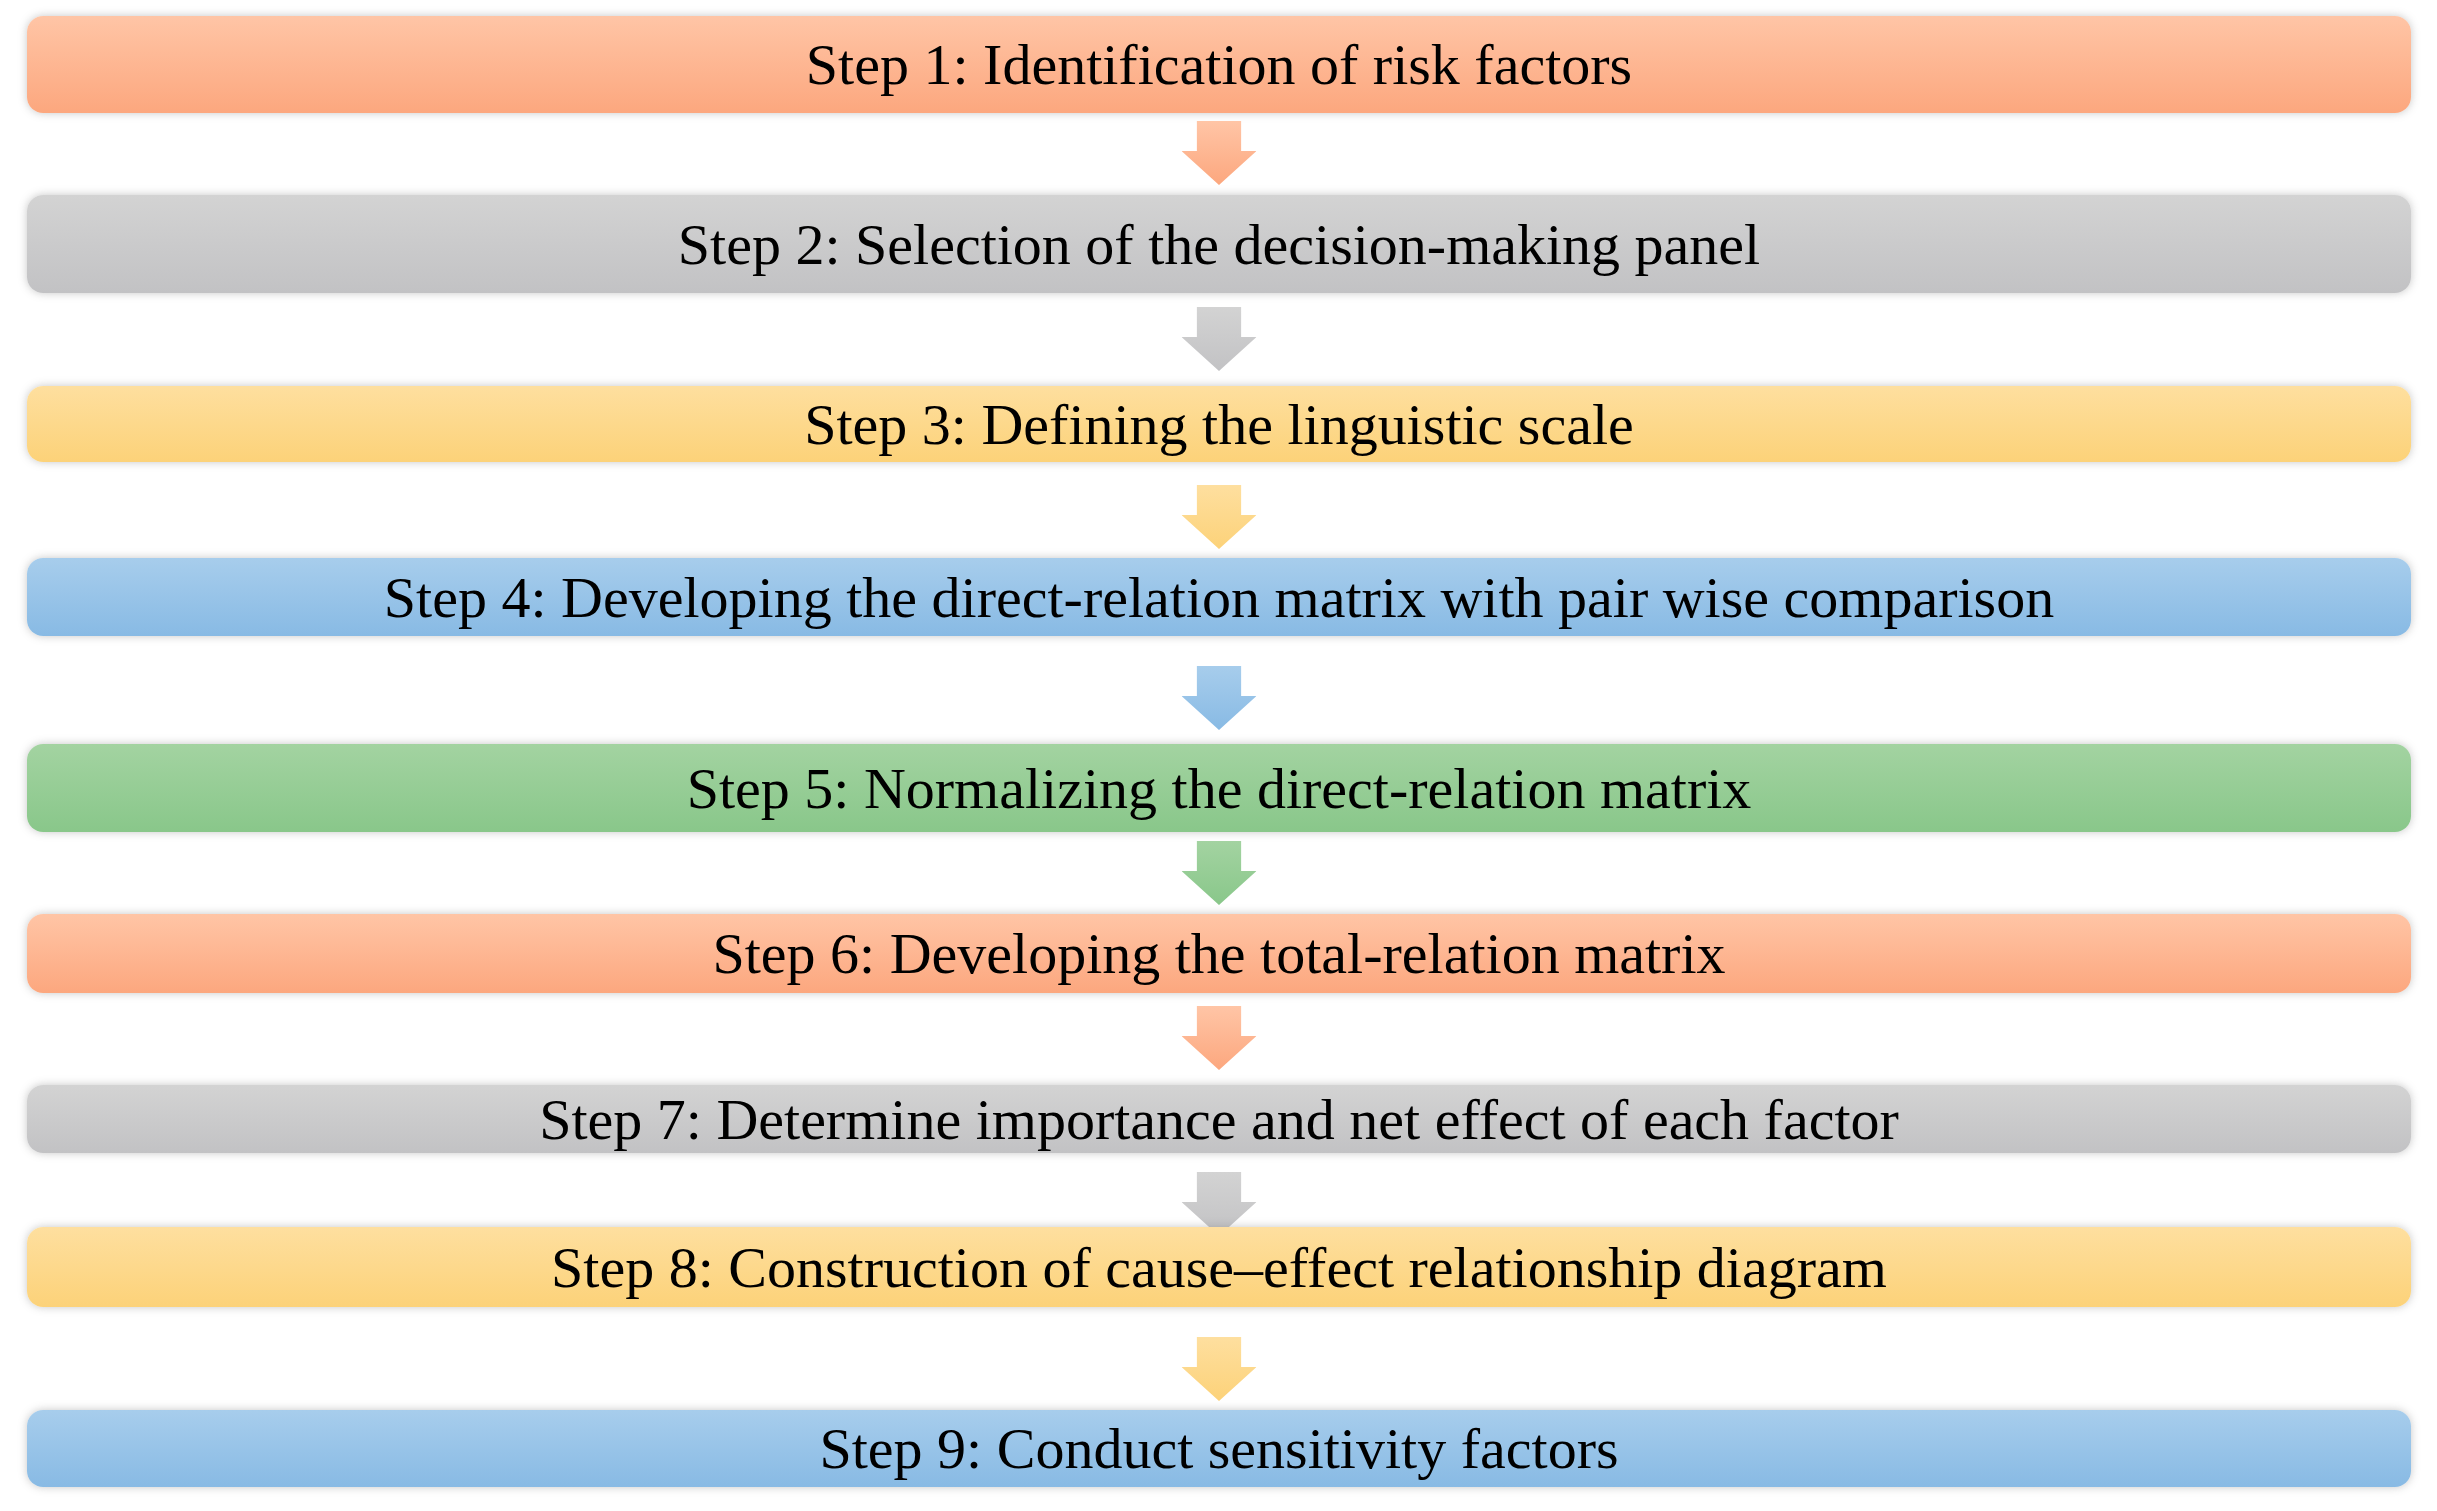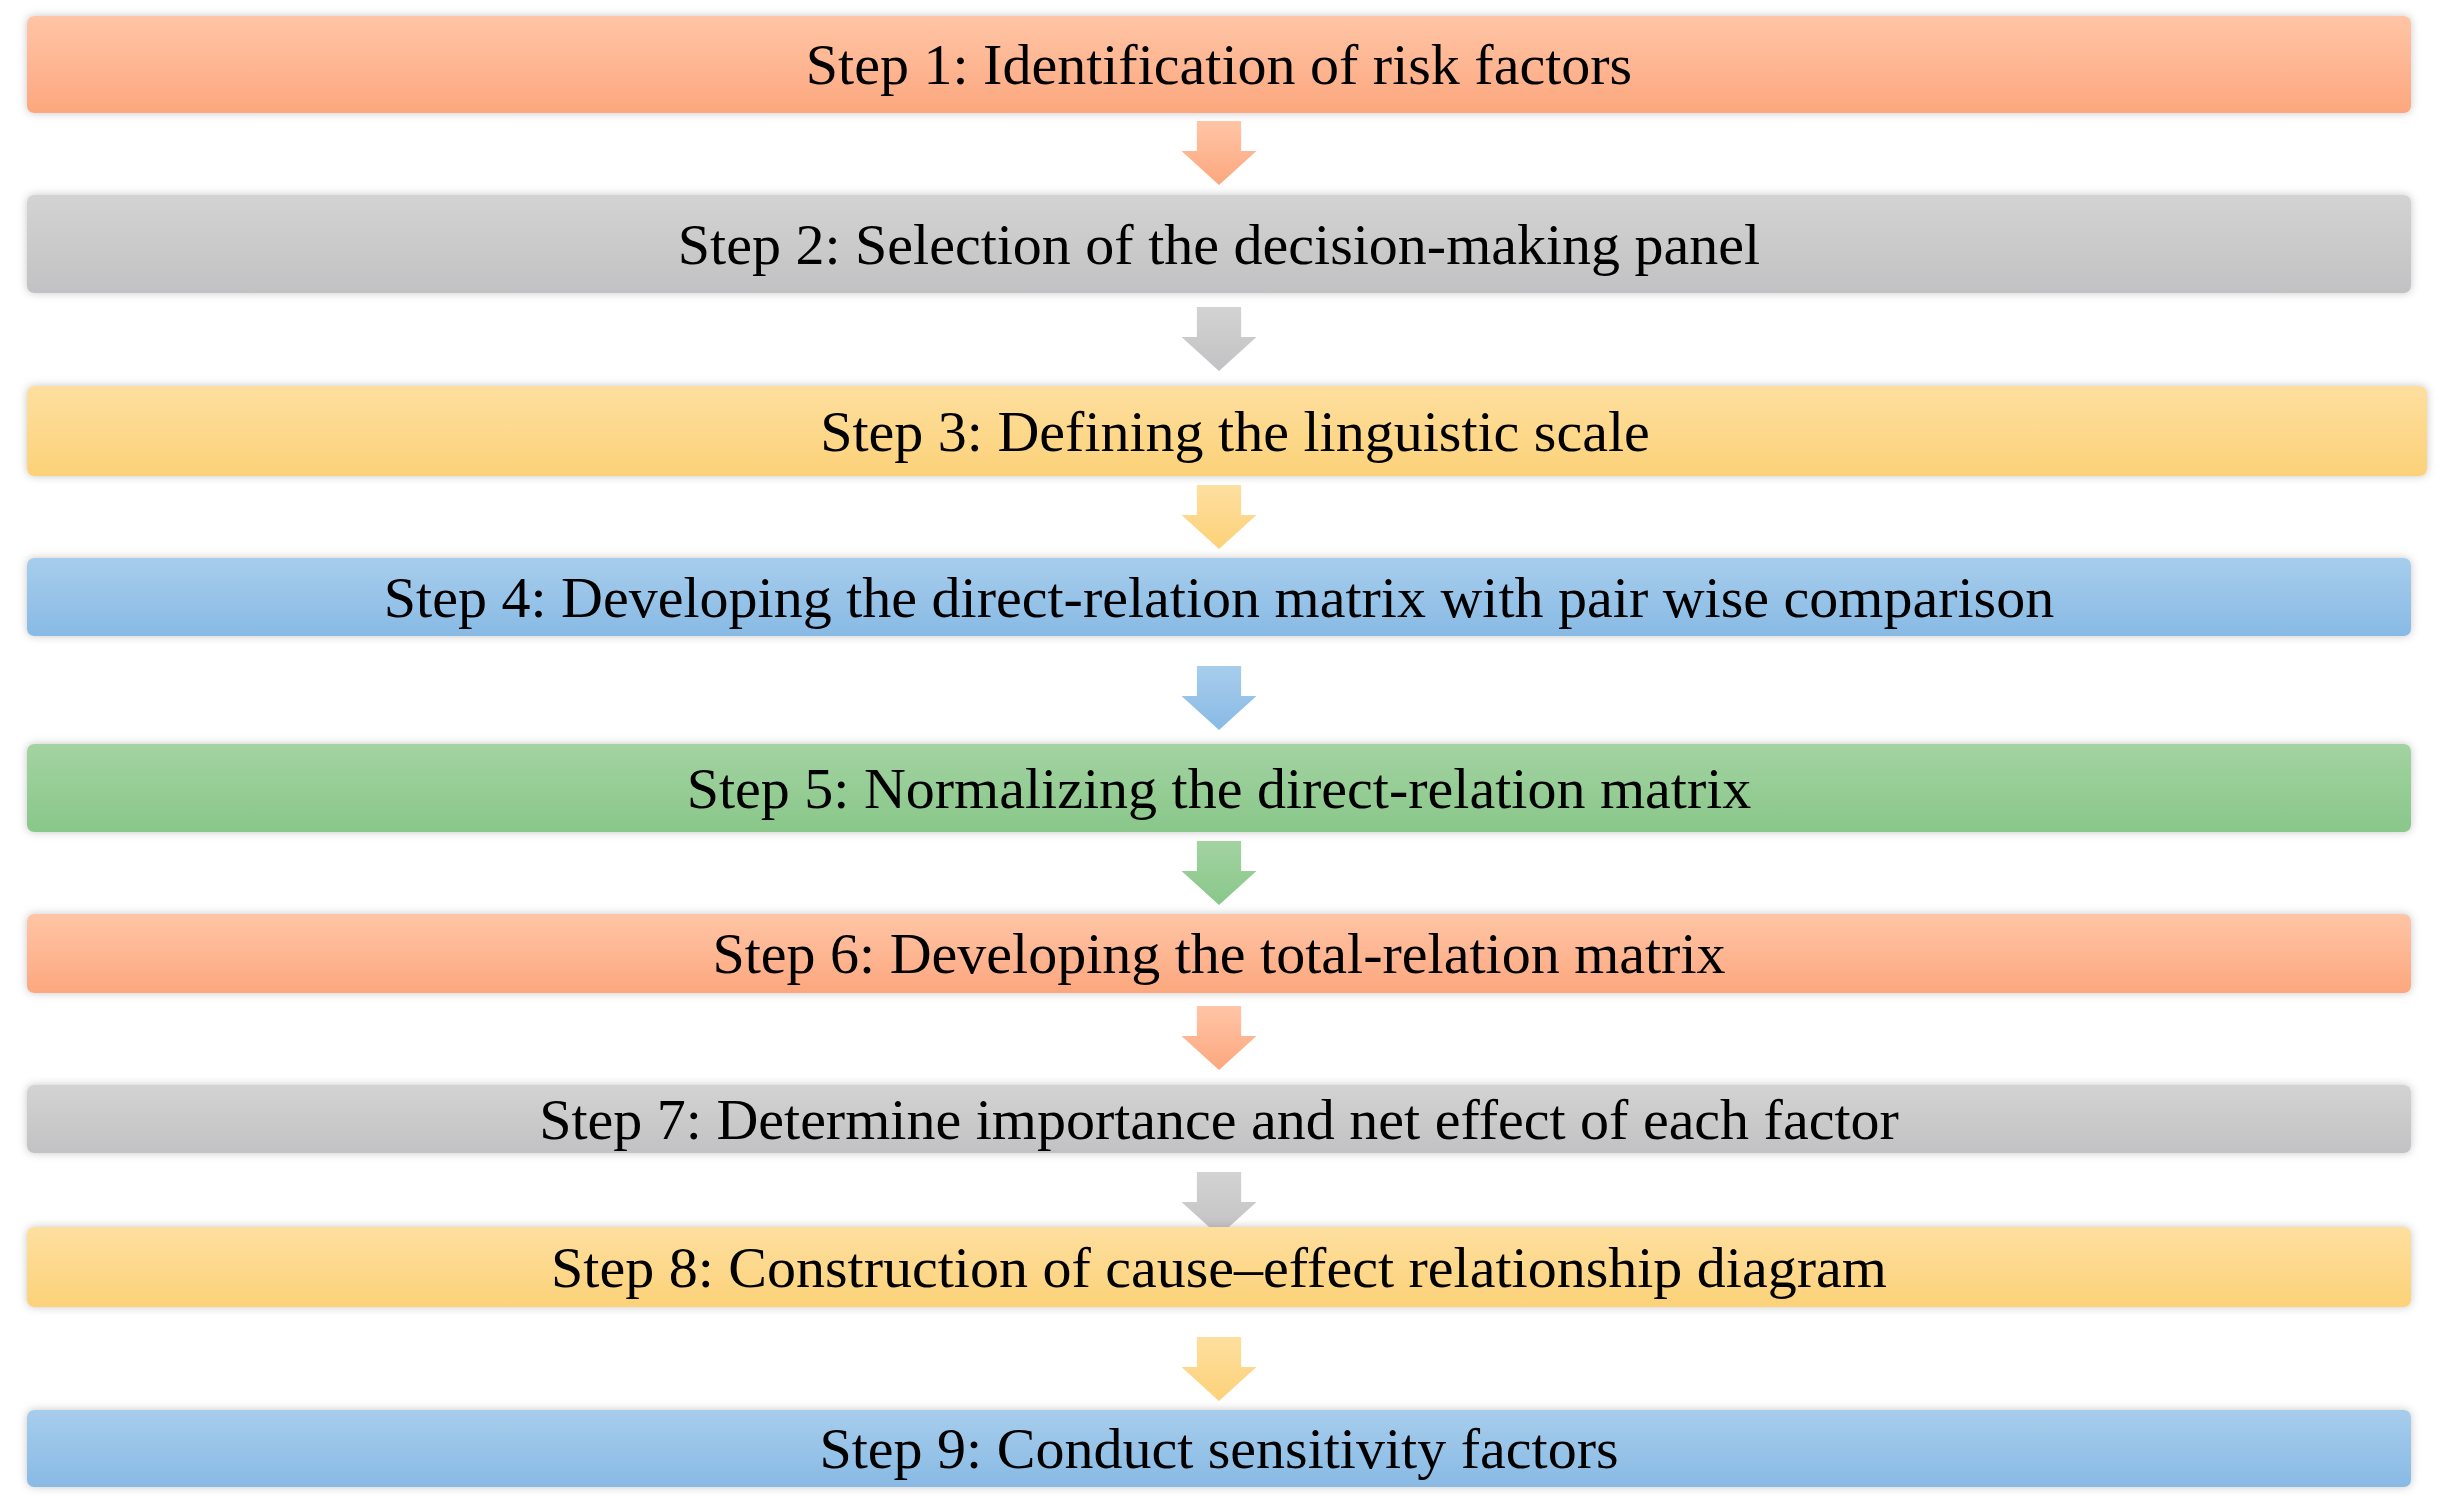--- a/index.html
+++ b/index.html
@@ -11,34 +11,34 @@
     position: relative;
     width: 2438px;
     height: 1512px;
     background: #ffffff;
     overflow: hidden;
   }
   .bar {
     position: absolute;
     left: 27px;
     width: 2384px;
-    border-radius: 7px;
+    border-radius: 16px;
     display: flex;
     align-items: center;
     justify-content: center;
     text-align: center;
     font-size: 58px;
     color: #000000;
     box-shadow: 0 0 8px rgba(130,130,130,0.45);
     white-space: nowrap;
   }
   
   .bar.b1 { top: 15.5px;   height: 97px; }
   .bar.b2 { top: 195px;  height: 98px; }
-  .bar.b3 { top: 386px;  height: 90px; padding-left: 16px; }
+  .bar.b3 { top: 386px;  height: 76px; }
   .bar.b4 { top: 558px;  height: 78px; }
   .bar.b5 { top: 744px; height: 88px; }
   .bar.b6 { top: 914px; height: 79px; }
   .bar.b7 { top: 1085px; height: 68px; }
   .bar.b8 { top: 1227px; height: 80px; justify-content: center; }
   .bar.b9 { top: 1410px; height: 77px; }
 
   
   .c-salmon { background: linear-gradient(180deg, #ffc5a6 0%, #fca77e 100%); }
   .c-gray   { background: linear-gradient(180deg, #d3d3d3 0%, #c2c2c4 100%); }

